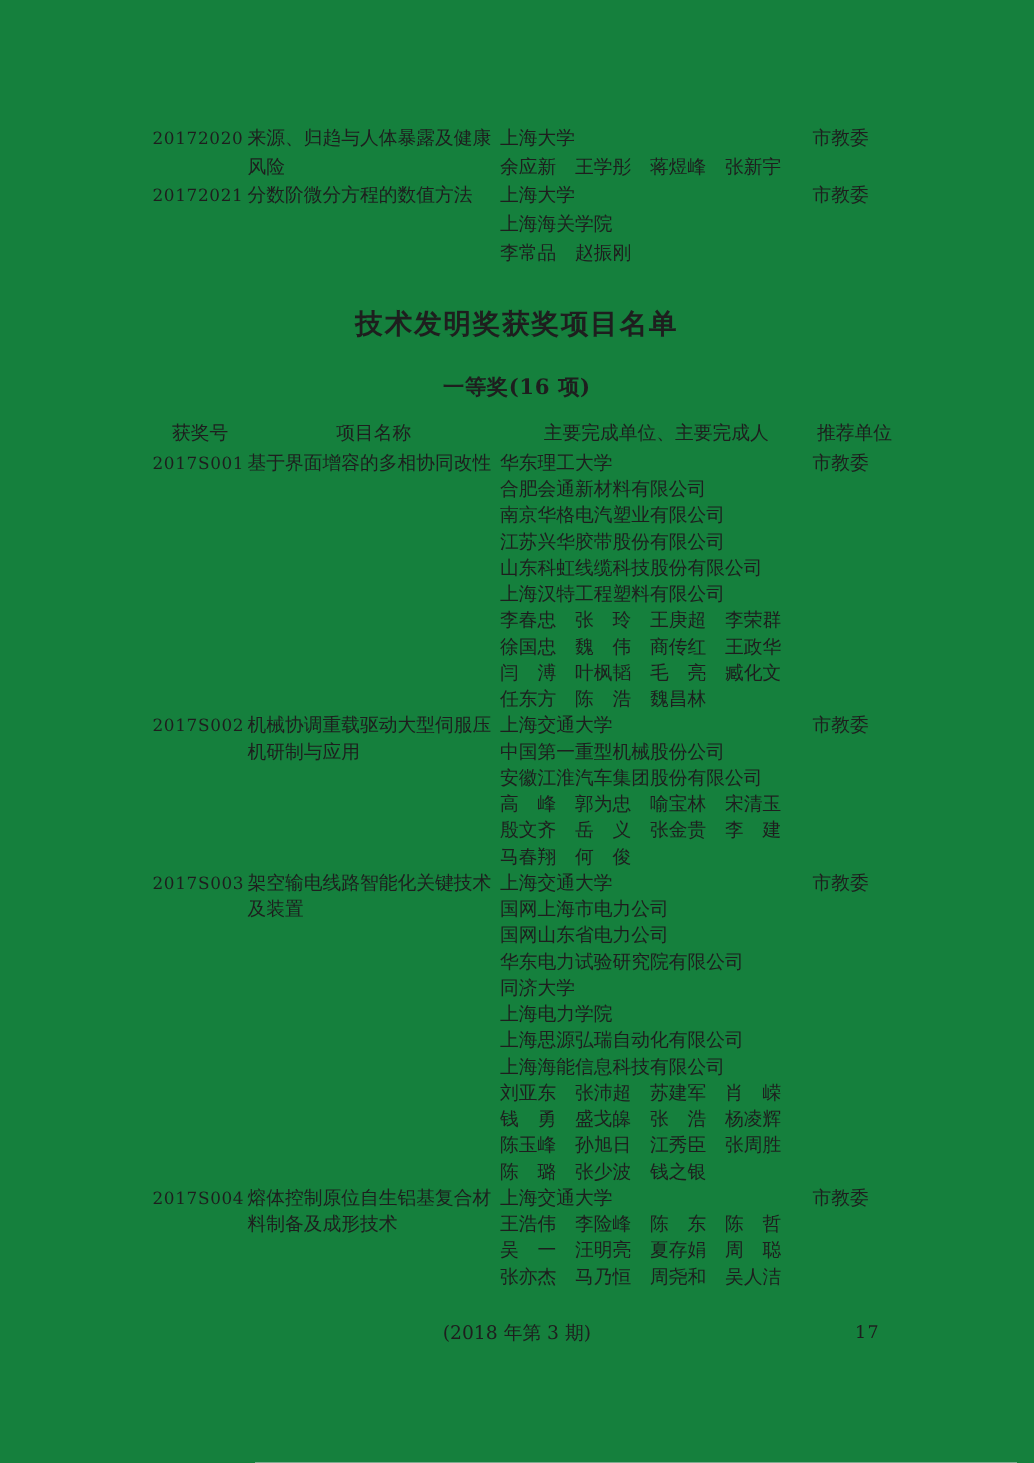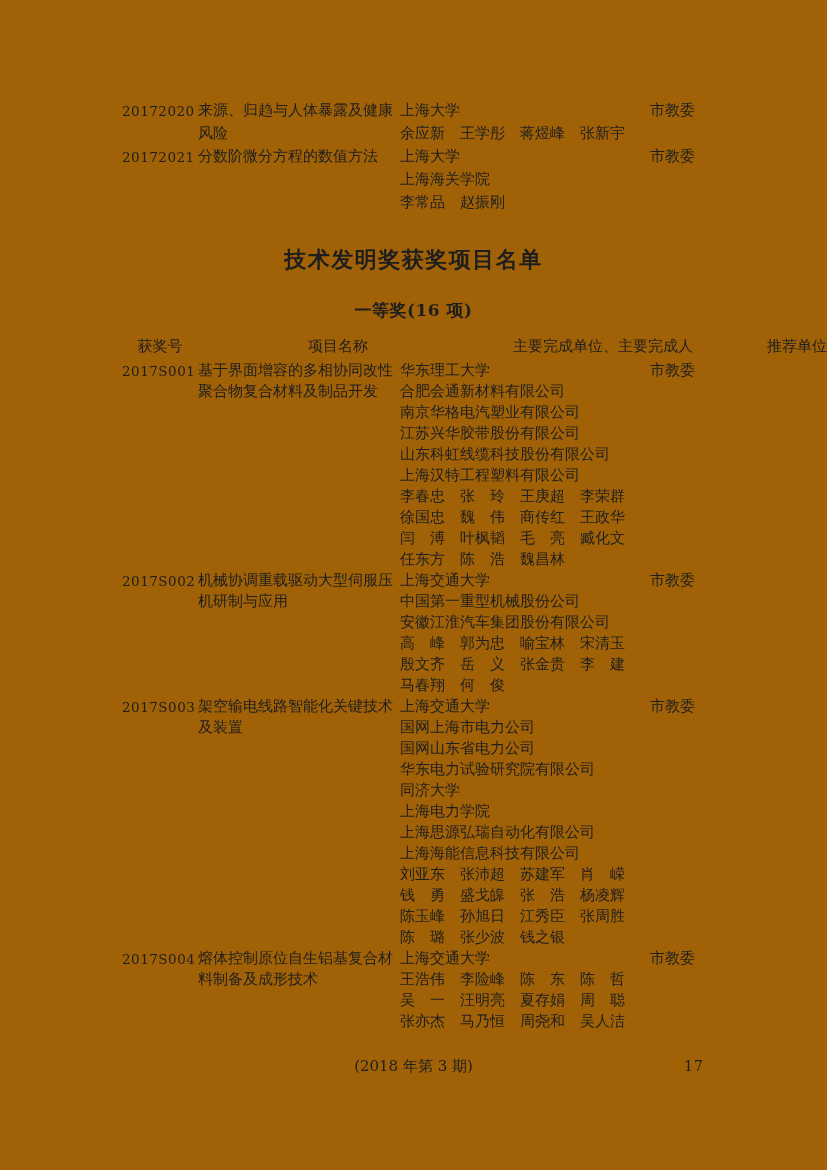--- a/index.html
+++ b/index.html
@@ -1,36 +1,36 @@
 <!DOCTYPE html>
 <html><head>
 <meta charset="utf-8">
 <style>
   html,body{margin:0;padding:0;background:#cfcfcf;}
   .page{
     position:relative;
     width:827px;height:1170px;
     margin:0 auto;
-    background:#a16207;
+    background:#15803d;
     color:#1e1e1e;
     font-family:"DejaVu Serif","Liberation Serif",serif;
     overflow:hidden;
     box-sizing:border-box;
     padding-top:96px;
   }
   
   .tbl{margin-left:122px;margin-right:110px;}
   .row{display:grid;grid-template-columns:76px 202px 250px 1fr;}
   .cell{font-size:15px;line-height:21px;white-space:nowrap;}
   .tbl.top .cell{line-height:23px;}
   .cell.id{font-size:13.5px;letter-spacing:.5px;padding-top:1px;}
   .cell.proj{}
   .cell.comp{}
   .cell.rec{}
-  .hrow{display:grid;grid-template-columns:76px 202px 250px 1fr;margin-left:122px;margin-right:110px;margin-top:15px;gap:39px;}
+  .hrow{display:grid;grid-template-columns:76px 202px 250px 1fr;margin-left:122px;margin-right:110px;margin-top:15px;}
   .hcell{font-size:15px;line-height:21px;text-align:center;white-space:nowrap;}
   .doc-title{
     margin:30px 0 0 0;
     text-align:center;
     font-size:22px;line-height:30px;
     font-weight:bold;
     letter-spacing:1.5px;
   }
   .doc-subtitle{
     margin:25px 0 0 0;
@@ -91,21 +91,20 @@
     <div class="hcell">项目名称</div>
     <div class="hcell">主要完成单位、主要完成人</div>
     <div class="hcell">推荐单位</div>
   </div>
 
   <div class="tbl rows">
       <div class="row">
         <div class="cell id">2017S001</div>
         <div class="cell proj">
           <div>基于界面增容的多相协同改性</div>
-          <div>聚合物复合材料及制品开发</div>
         </div>
         <div class="cell comp">
           <div>华东理工大学</div>
           <div>合肥会通新材料有限公司</div>
           <div>南京华格电汽塑业有限公司</div>
           <div>江苏兴华胶带股份有限公司</div>
           <div>山东科虹线缆科技股份有限公司</div>
           <div>上海汉特工程塑料有限公司</div>
           <div>李春忠　张　玲　王庚超　李荣群</div>
           <div>徐国忠　魏　伟　商传红　王政华</div>

